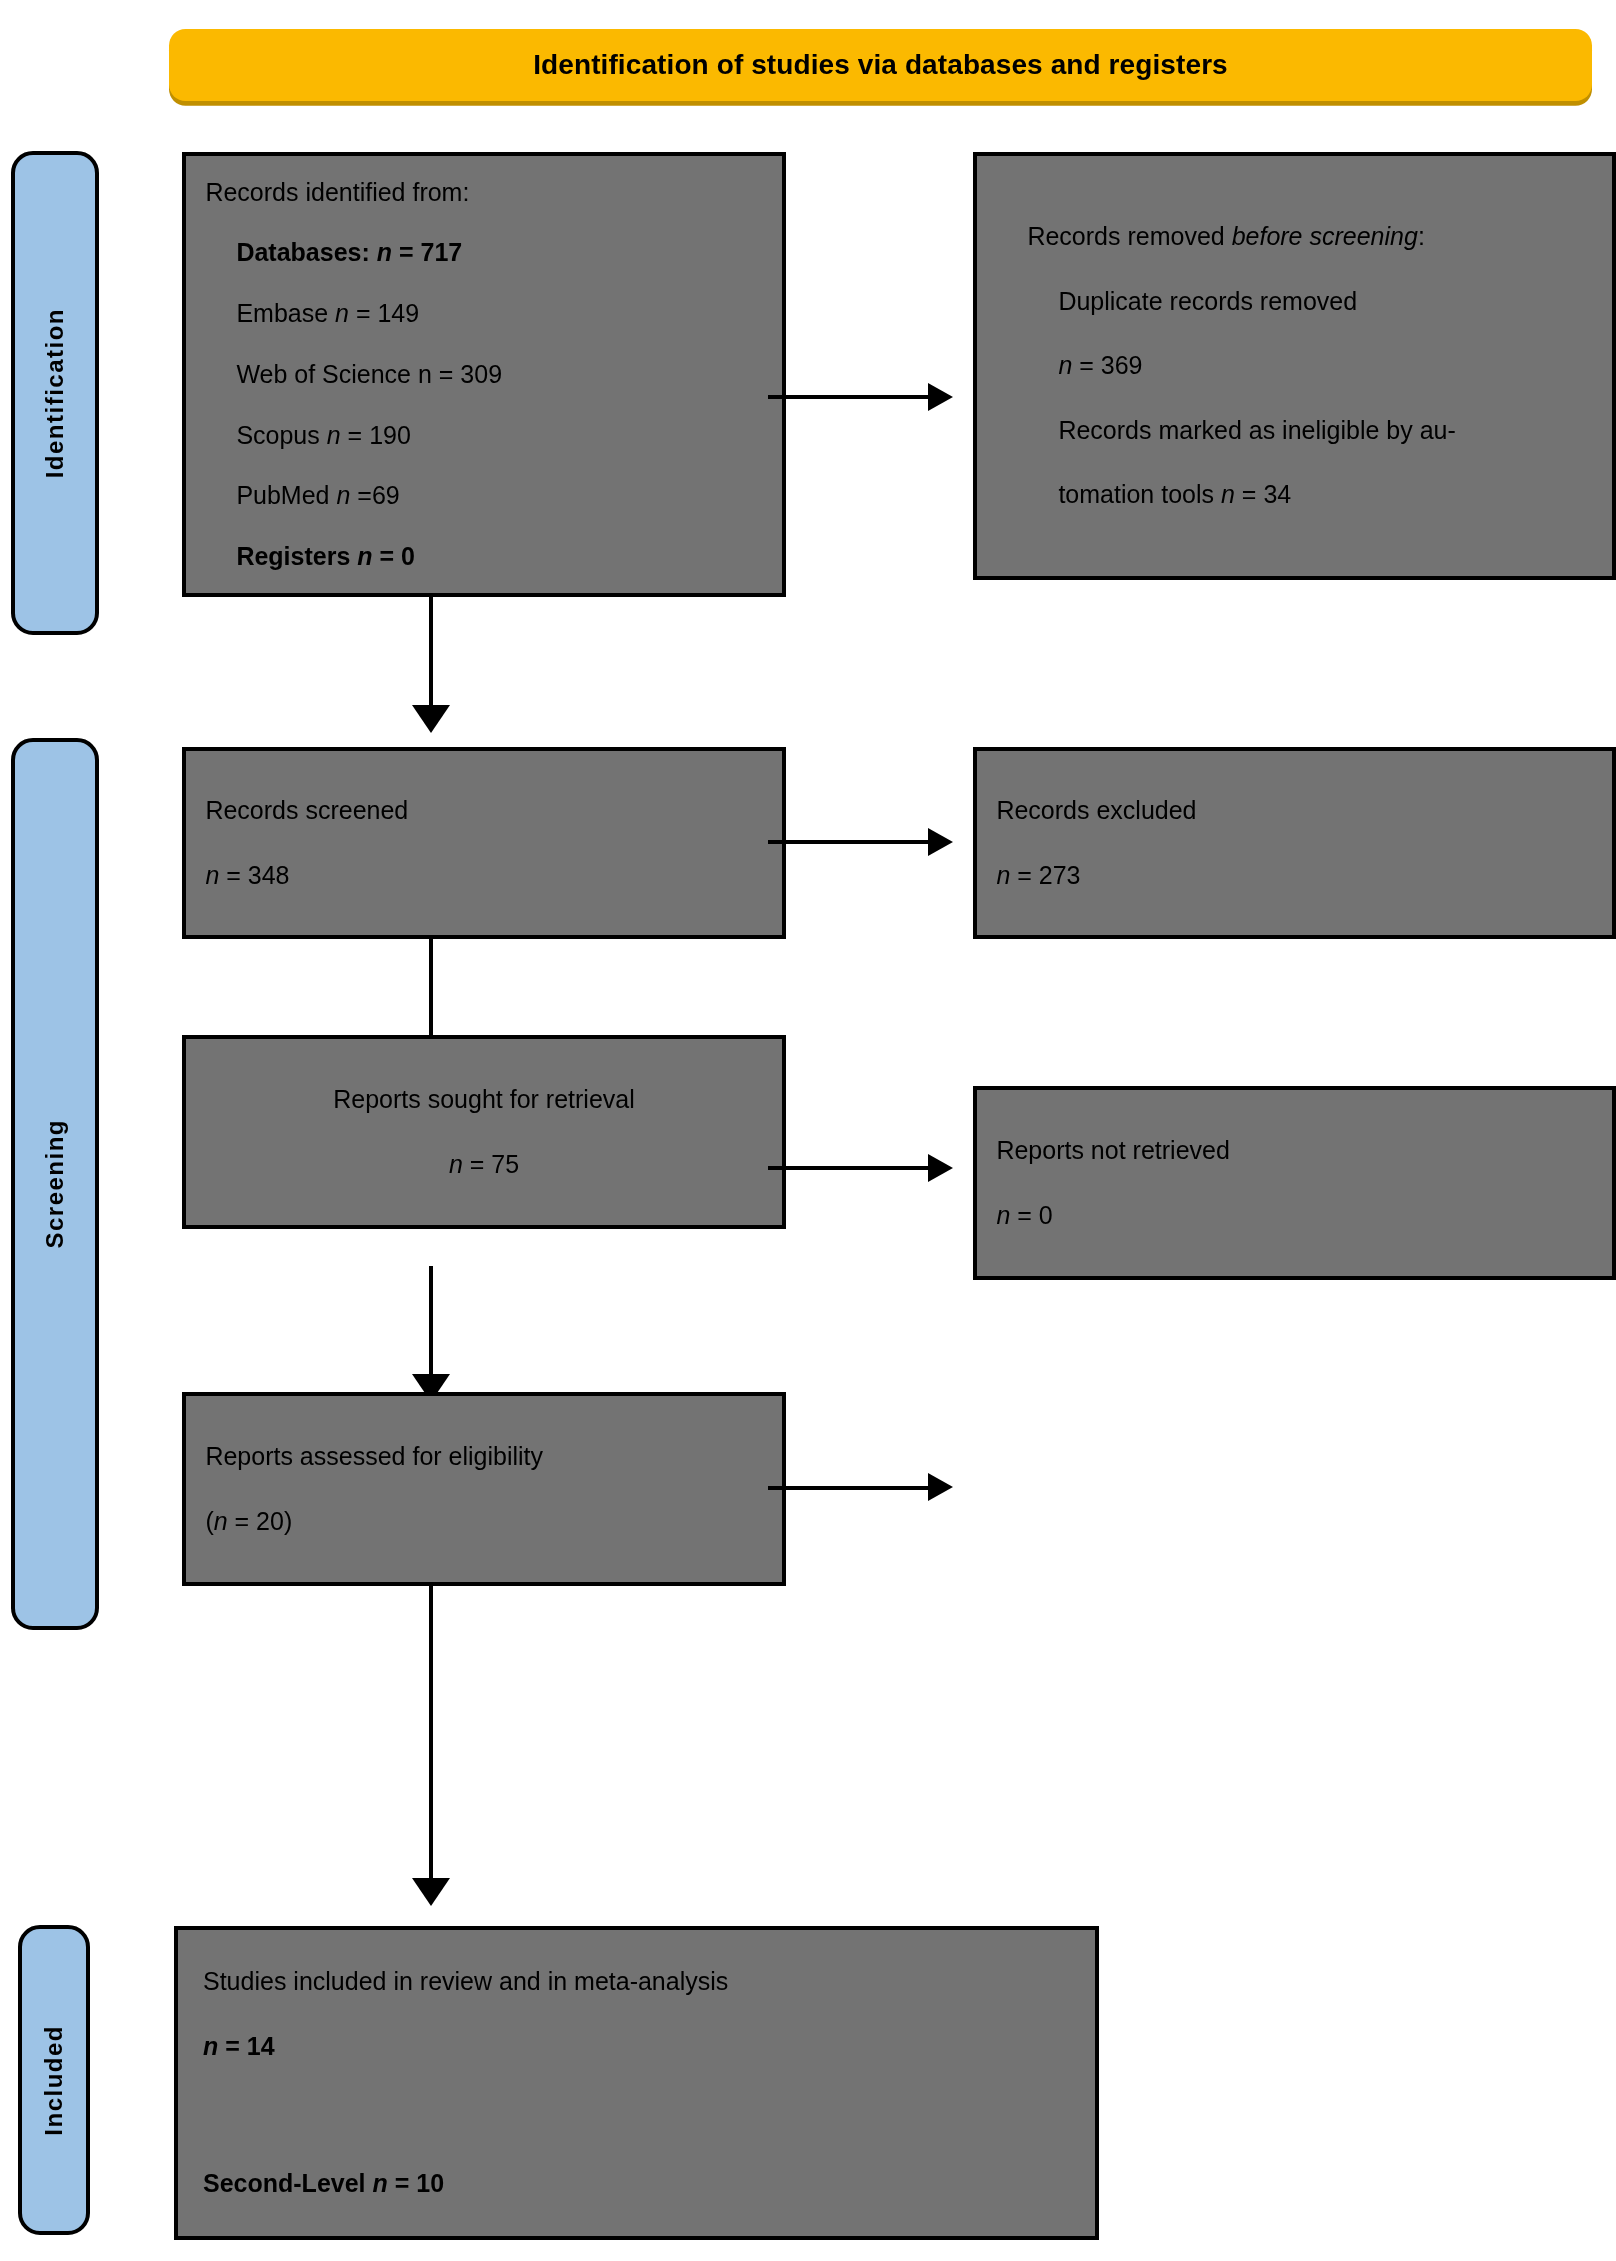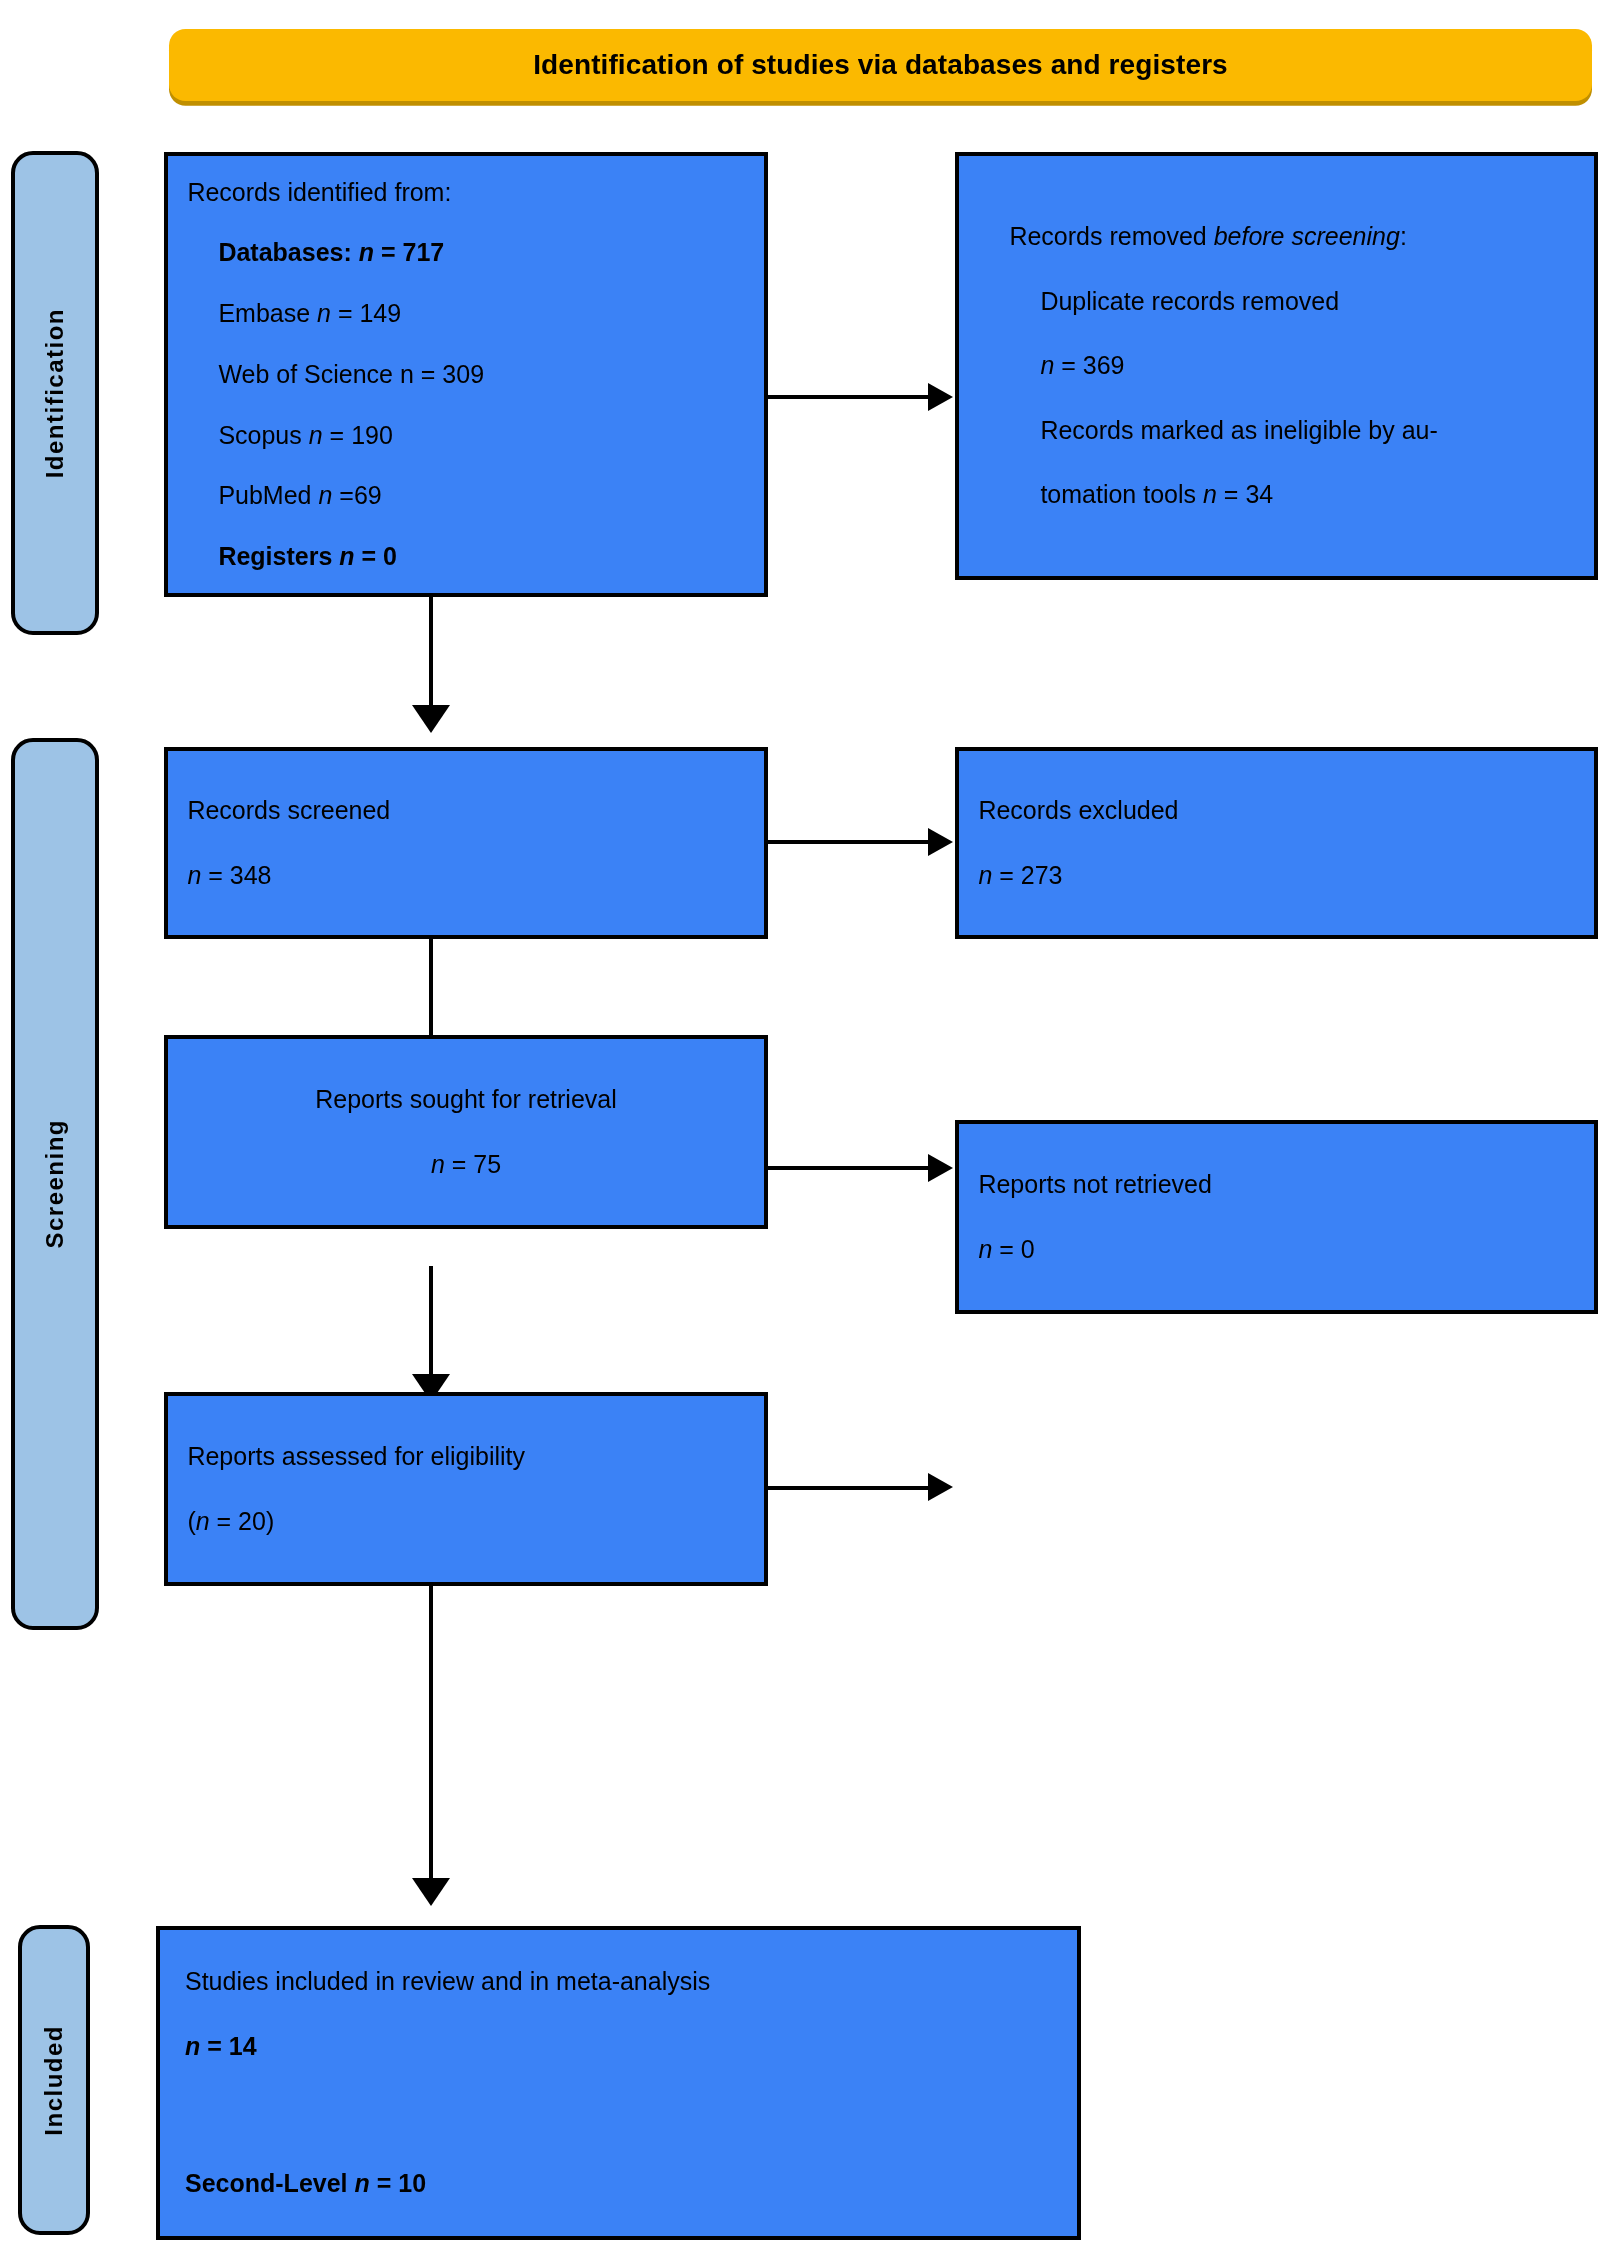--- a/index.html
+++ b/index.html
@@ -50,27 +50,28 @@
     transform:rotate(180deg);
     font-size:24px;
     font-weight:bold;
     letter-spacing:1.5px;
     white-space:nowrap;
   }
 
   
   .box{
     position:absolute;
-    background:#3b82f6;
+    background:#737373;
     border:4.4px solid #000000;
     box-sizing:border-box;
     padding:16.5px 19.4px;
     display:flex;
     flex-direction:column;
     justify-content:center;
+    margin-left:18px;
   }
   .box p{
     margin:0;
     font-size:25px;
     line-height:1.58;
     white-space:nowrap;
   }
   .box p.indent{padding-left:31px;}
   .box p.b{font-weight:bold;}
   .it{font-style:italic;}
@@ -205,21 +206,21 @@
     <p>Reports sought for retrieval</p>
     <div class="gap"></div>
     <p>
       <span class="it">n</span><span> = 75</span>
     </p>
   </div>
 
   <div class="hline" style="left:768px; top:1166px; width:161px;"></div>
   <div class="arrow-right" style="left:928px; top:1154px;"></div>
 
-  <div class="box" style="left:955px; top:1120px; width:643px; height:194px;">
+  <div class="box" style="left:955px; top:1086px; width:643px; height:194px;">
     <p>Reports not retrieved</p>
     <div class="gap"></div>
     <p>
       <span class="it">n</span><span> = 0</span>
     </p>
   </div>
 
   <div class="vline" style="left:429px; top:1266px; height:121px;"></div>
   <div class="arrow-down" style="left:412px; top:1374px;"></div>
 

